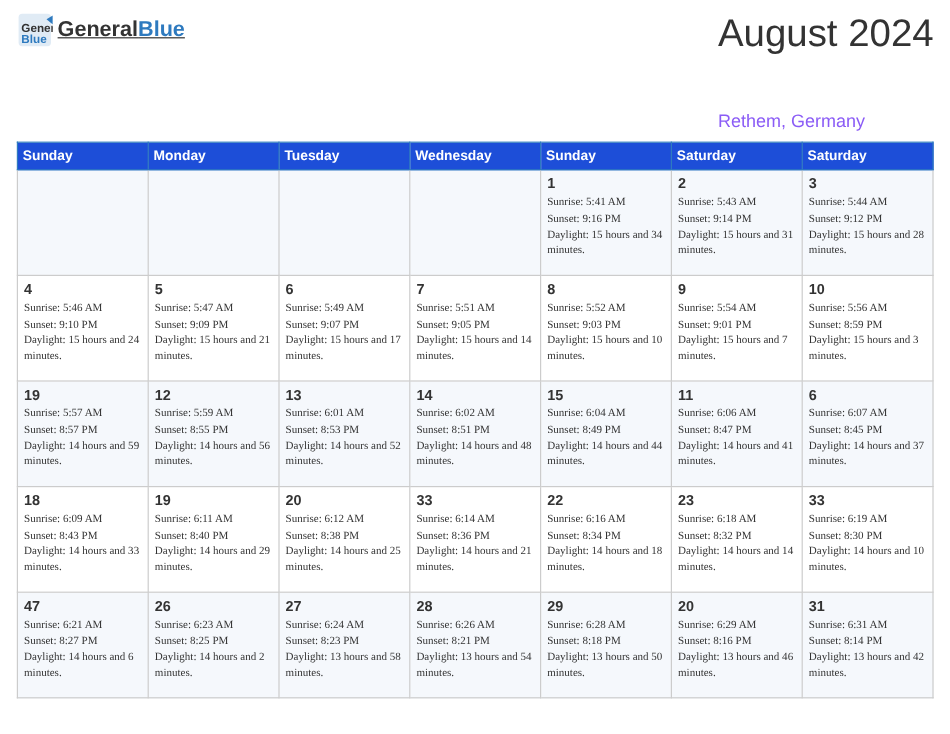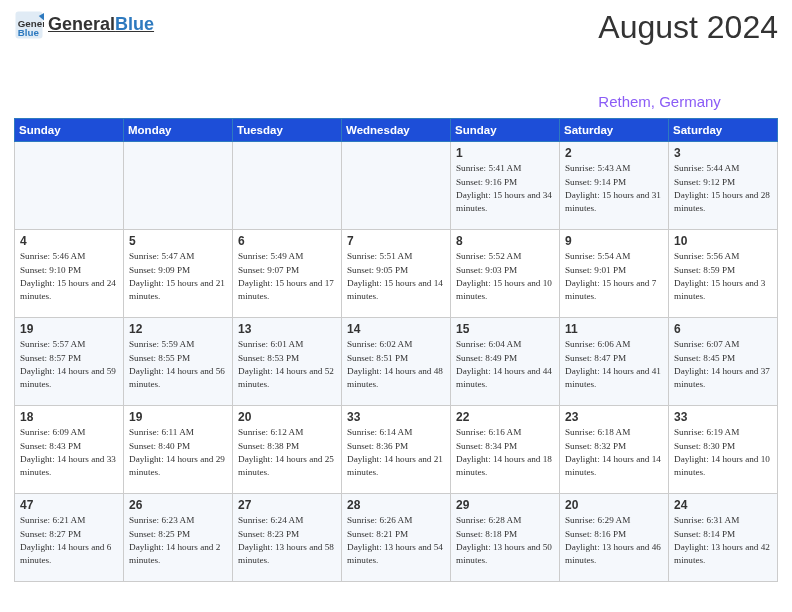--- a/index.html
+++ b/index.html
@@ -263,19 +263,19 @@
           </td>
           <td>
             <span class="day-num">29</span>
             <div class="cell-text">Sunrise: 6:28 AM<br>Sunset: 8:18 PM<br>Daylight: 13 hours and 50 minutes.</div>
           </td>
           <td>
             <span class="day-num">20</span>
             <div class="cell-text">Sunrise: 6:29 AM<br>Sunset: 8:16 PM<br>Daylight: 13 hours and 46 minutes.</div>
           </td>
           <td>
-            <span class="day-num">24</span>
+            <span class="day-num">31</span>
             <div class="cell-text">Sunrise: 6:31 AM<br>Sunset: 8:14 PM<br>Daylight: 13 hours and 42 minutes.</div>
           </td>
         </tr>
       </tbody>
   </table>
 </div>
 
 </body></html>

